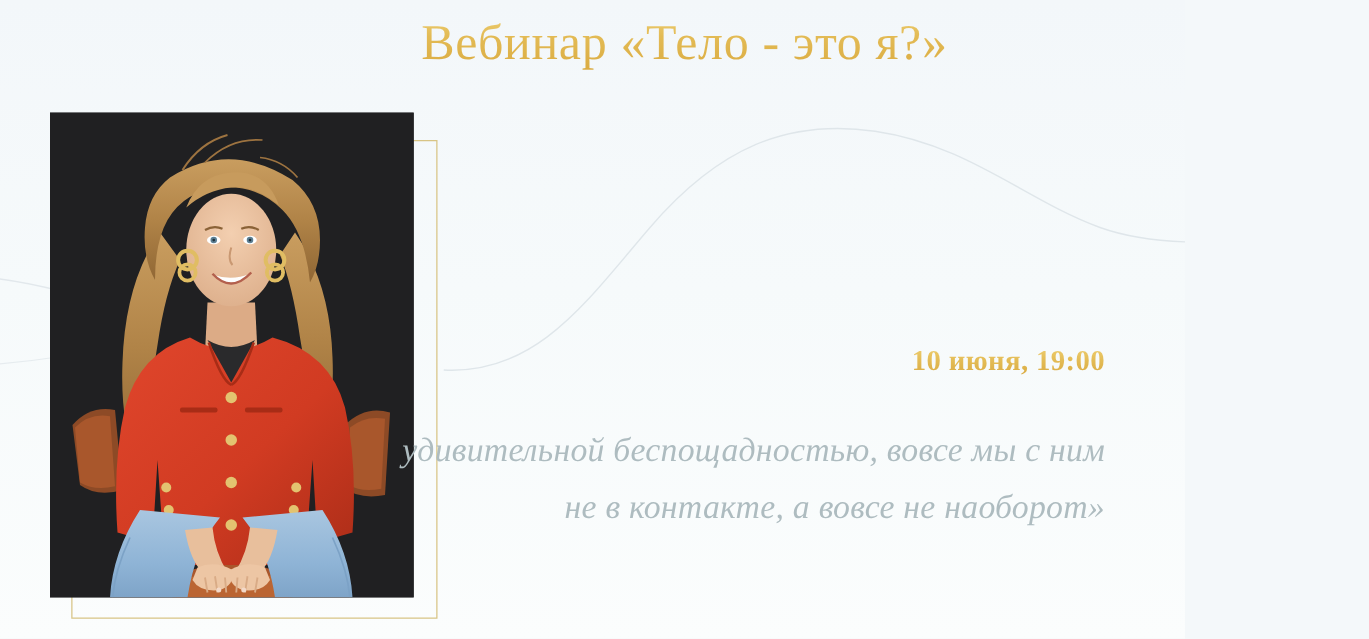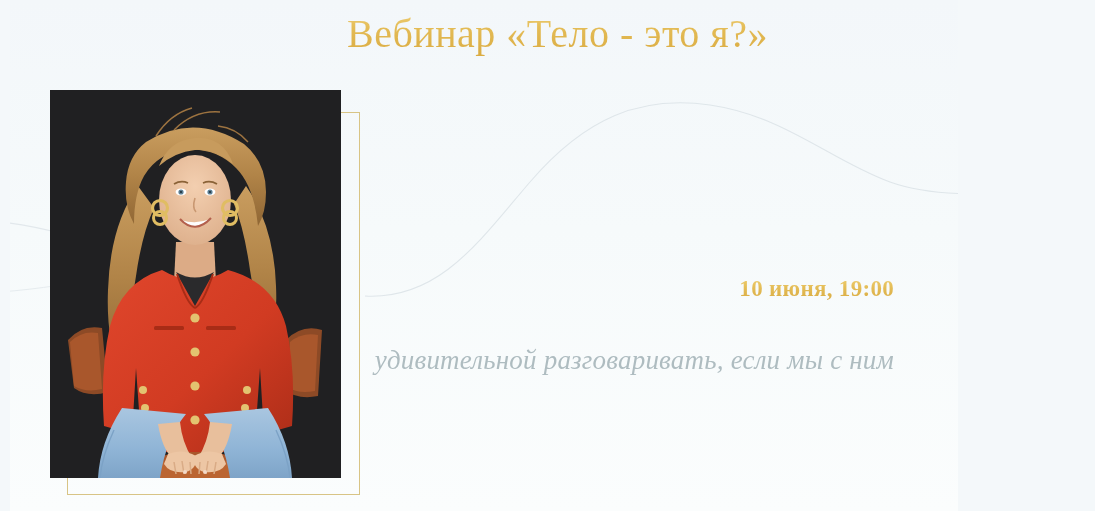--- a/index.html
+++ b/index.html
@@ -13,21 +13,20 @@
     font-family: "Liberation Serif", serif;
     background: #f4f8fa;
   }
 
   #banner {
     position: relative;
     width: 948px;
     height: 511px;
     background: linear-gradient(180deg, #f3f7fa 0%, #f6fafb 45%, #fbfdfd 100%);
     overflow: hidden;
-    margin-left: 10px;
   }
 
   
   #bg-waves {
     position: absolute;
     left: 0; top: 0;
     width: 1095px; height: 511px;
     pointer-events: none;
   }
 
@@ -261,16 +260,17 @@
         <circle cx="135" cy="382" r="2" fill="#f3d9c8"></circle>
         <circle cx="155" cy="382" r="2" fill="#f3d9c8"></circle>
       </svg>
     </div>
   </div>
 
 
   <div id="date">10 июня, 19:00</div>
 
   <div id="quote">
-    <span class="qline">удивительной разговаривать, если мы с ним</span>
+    <span class="qline">удивительной беспощадностью, вовсе мы с ним</span>
+    <span class="qline">не в контакте, а вовсе не наоборот»</span>
   </div>
 
 </div>
 
 </body></html>

